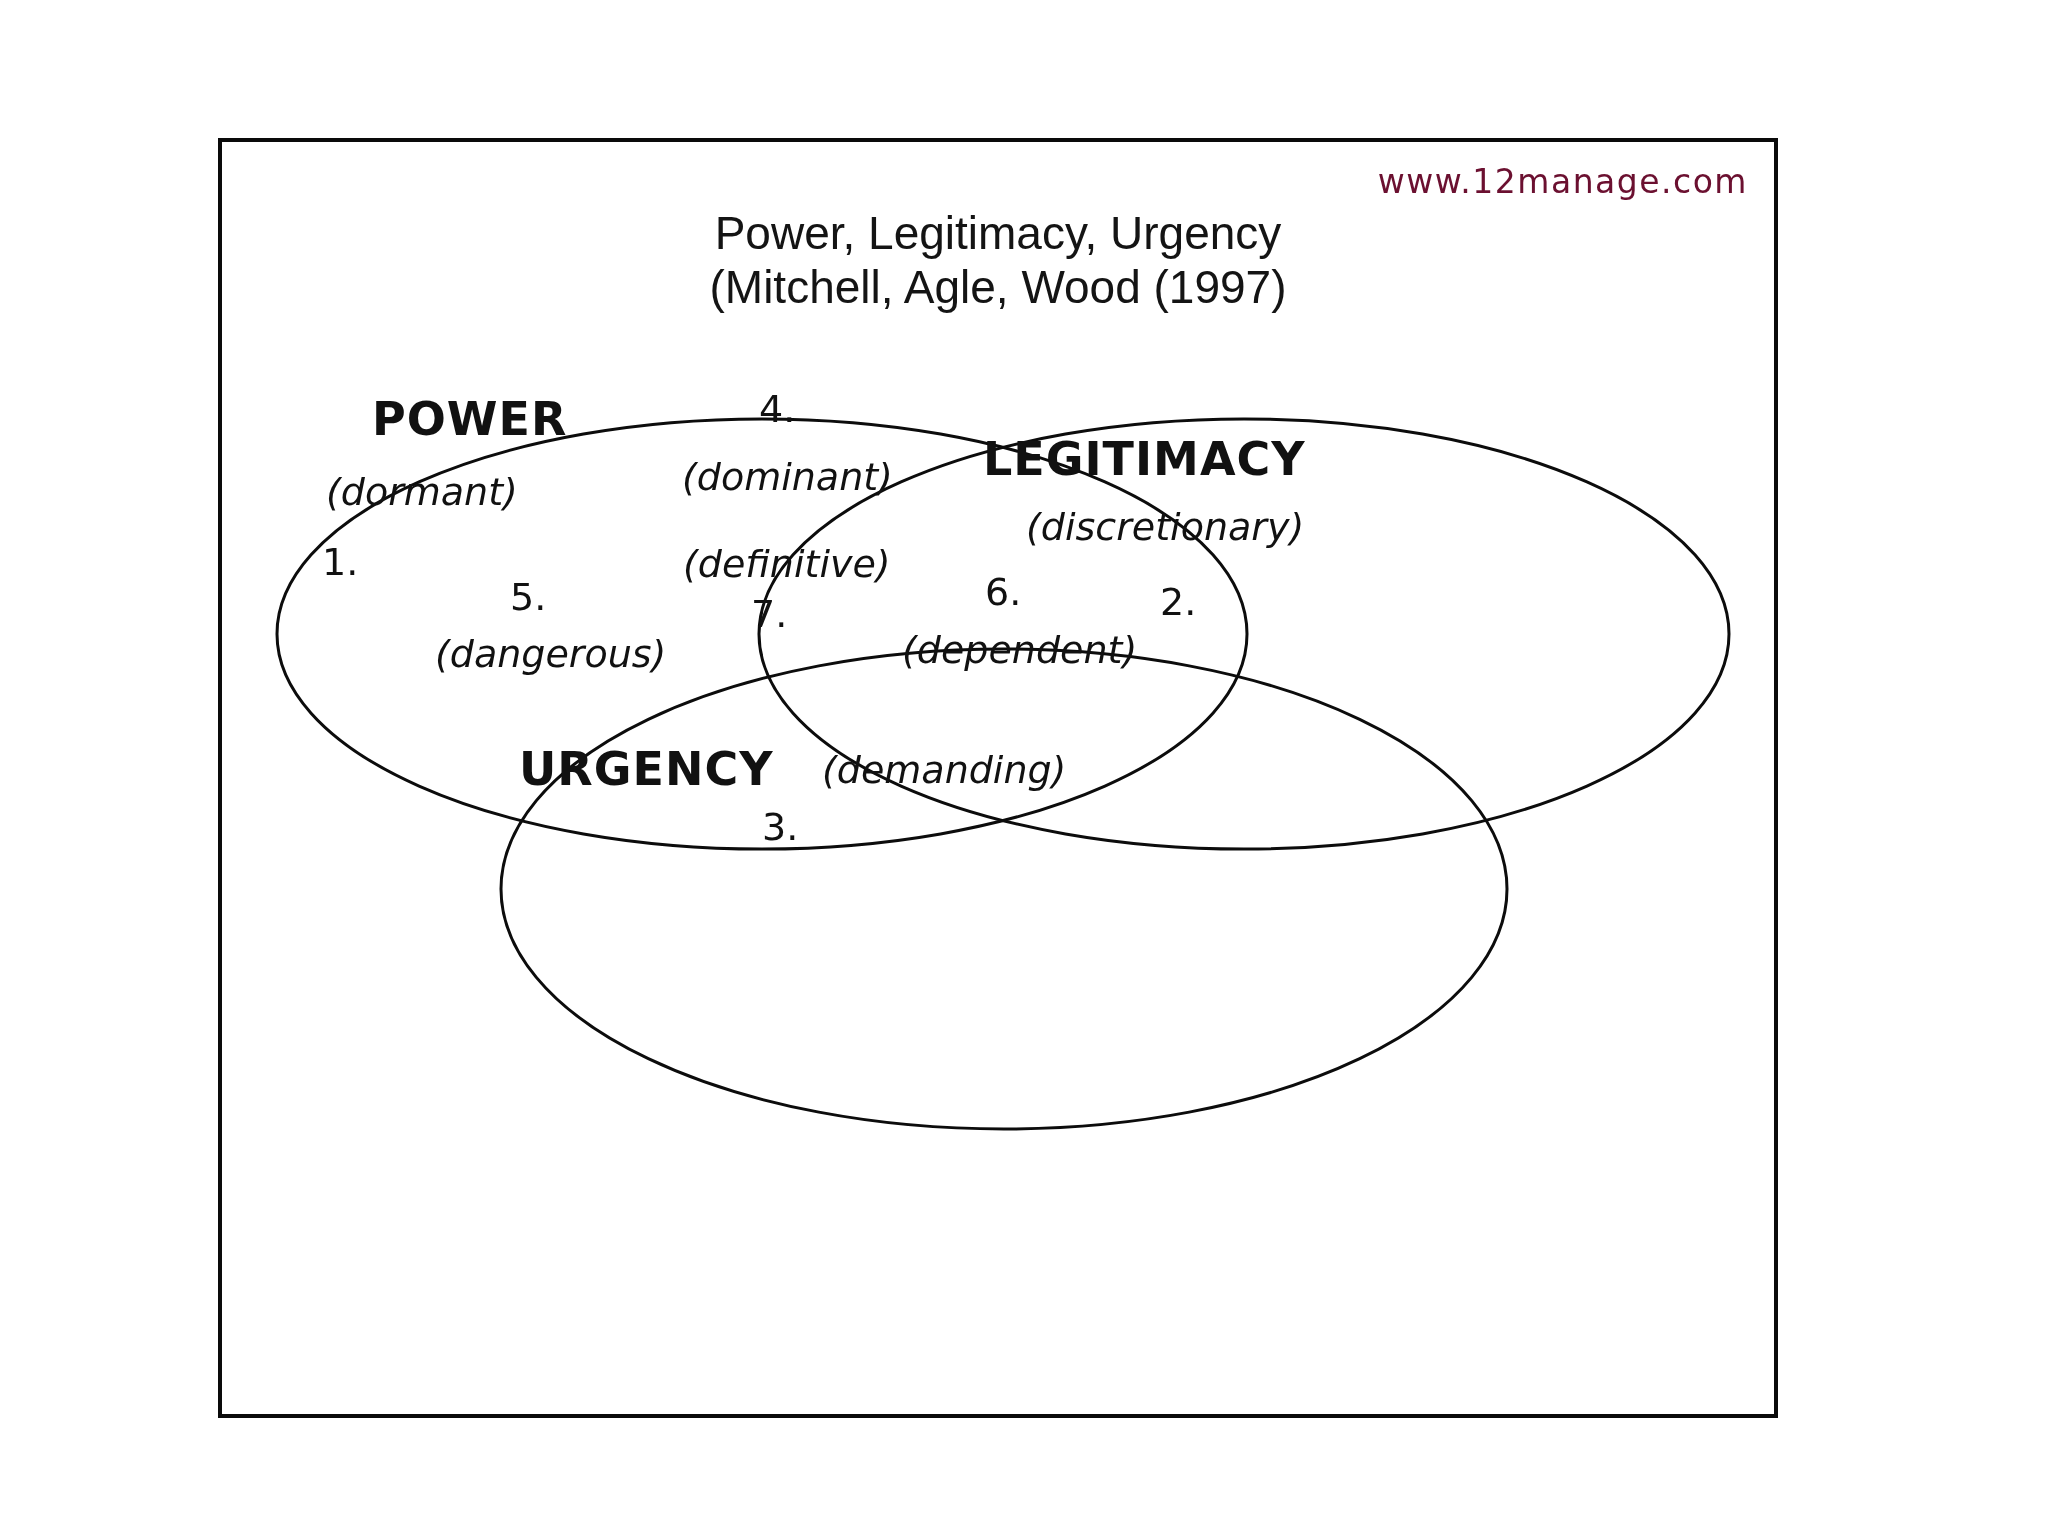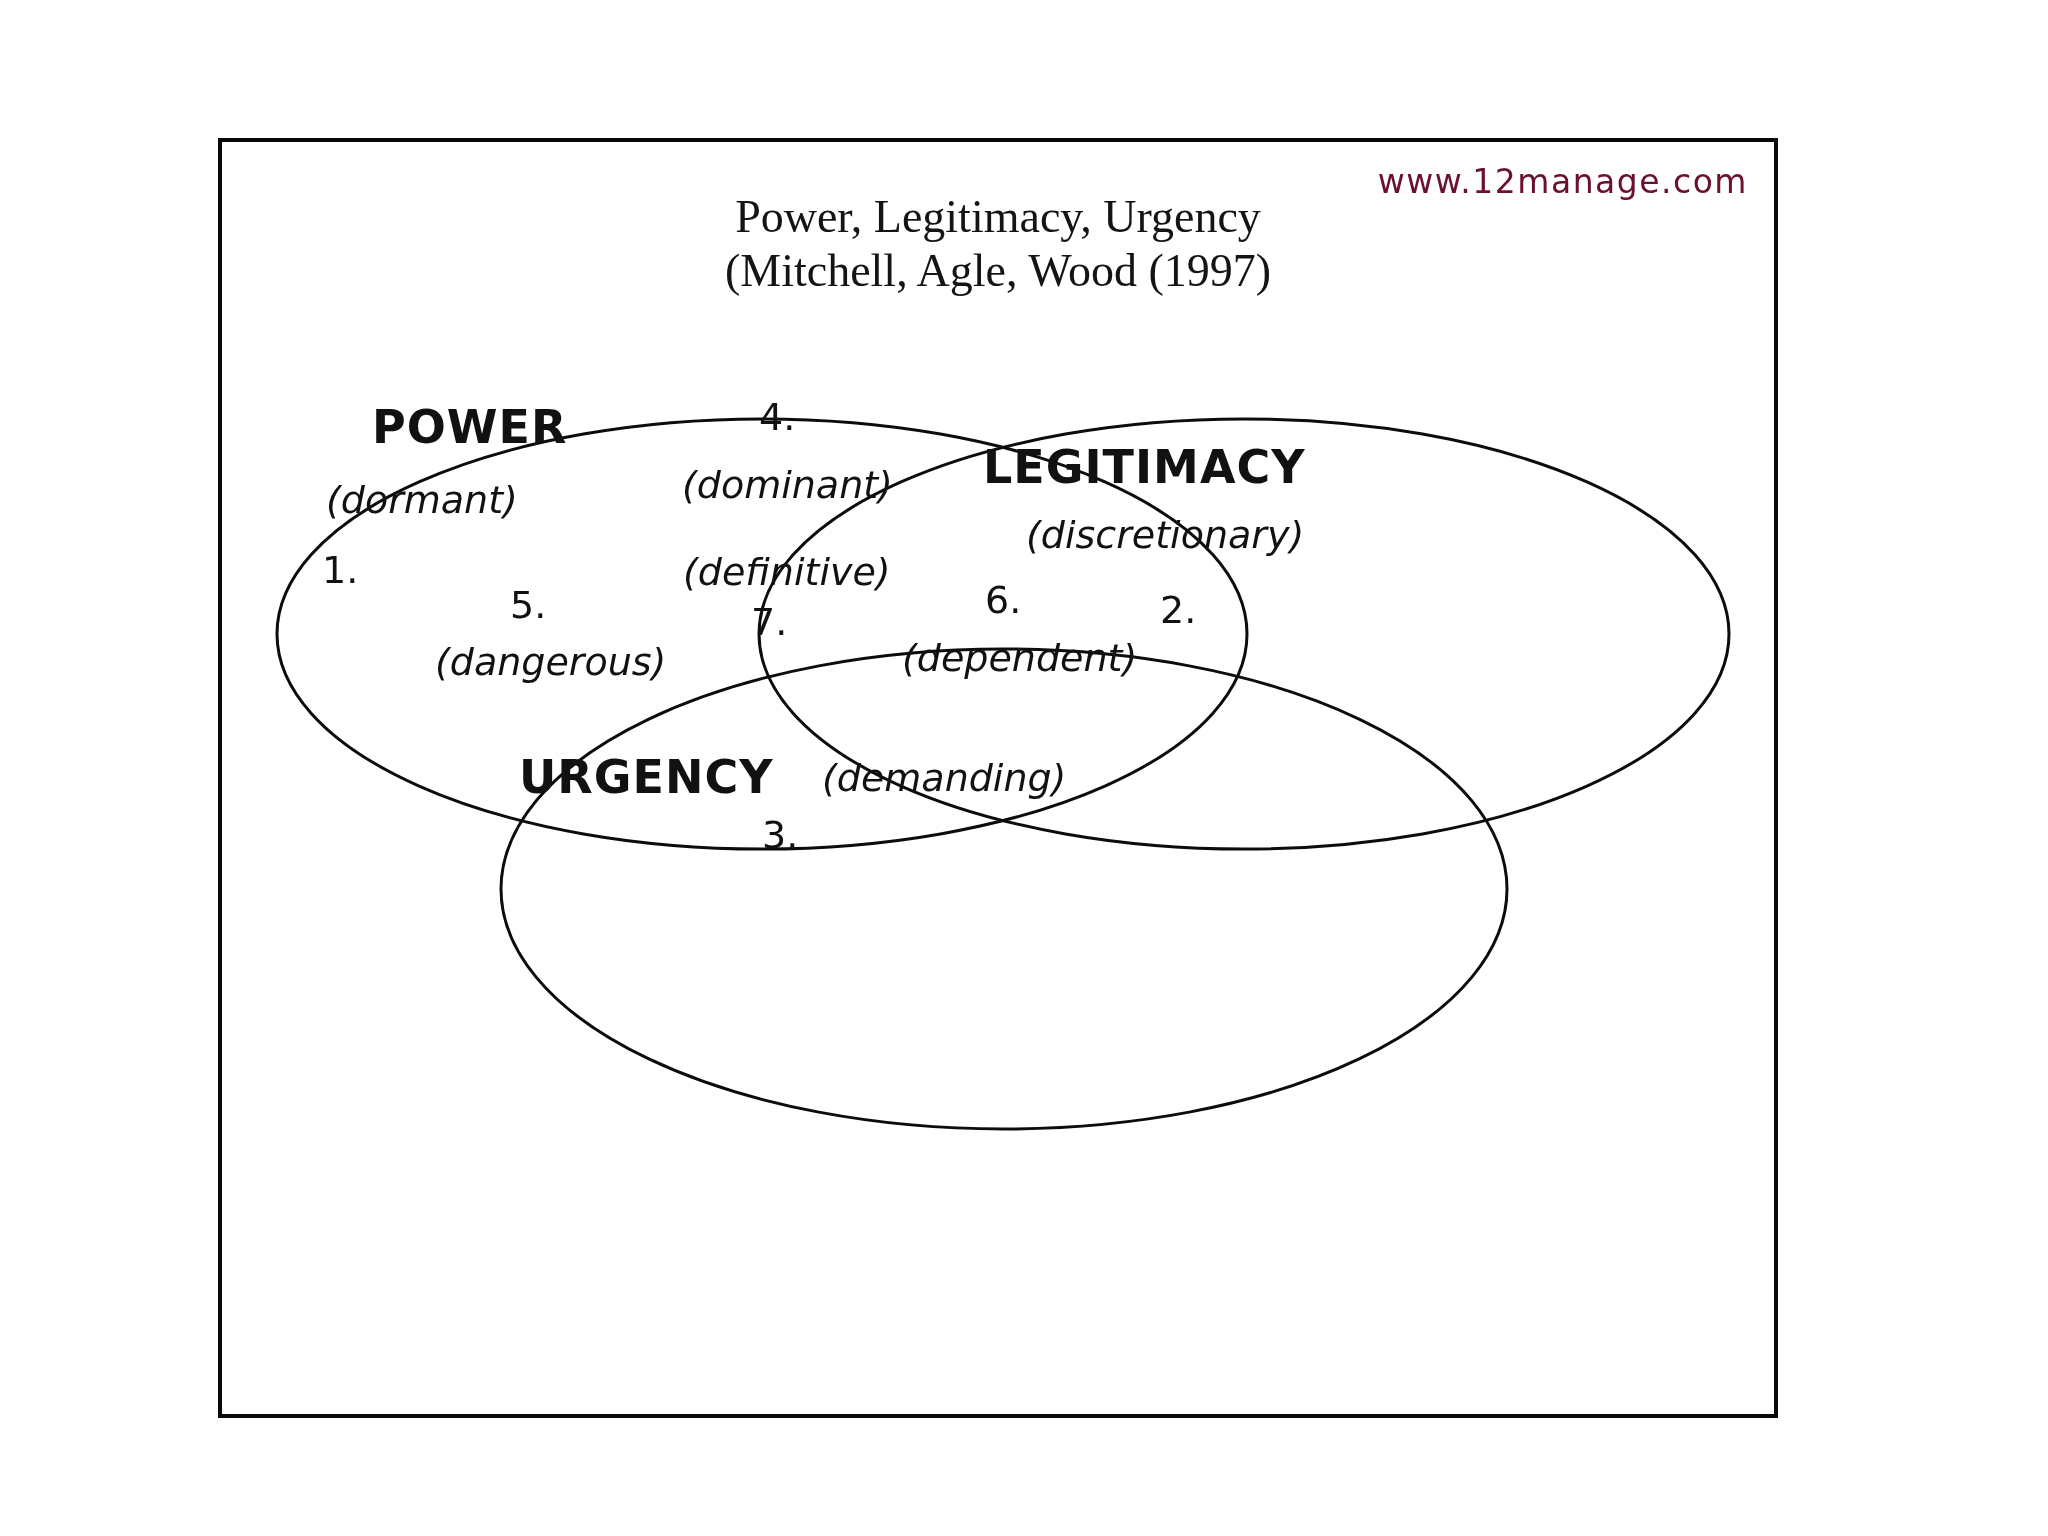--- a/index.html
+++ b/index.html
@@ -43,24 +43,24 @@
     font-size: 33px;
     letter-spacing: 1.5px;
     color: #6b1030;
     white-space: nowrap;
   }
 
   
   .fig-title {
     position: absolute;
     left: 0;
-    top: 48px;
+    top: 64px;
     width: 100%;
     text-align: center;
-    font-family: Liberation Serif, serif;
+    font-family: Liberation Sans, sans-serif;
     font-size: 46px;
     line-height: 1.18;
     color: #141414;
     white-space: nowrap;
   }
   .fig-title .t-line { display: block; }
 
   
   .venn-svg {
     position: absolute;
@@ -72,21 +72,21 @@
   }
   .venn-svg ellipse {
     fill: none;
     stroke: #0c0c0c;
     stroke-width: 3;
   }
 
   
   .labels {
     position: absolute;
-    left: 0; top: 16px;
+    left: 0; top: 8px;
     width: 1560px;
     height: 1057px;
   }
   .lbl {
     position: absolute;
     white-space: nowrap;
     color: #111111;
     font-family: "DejaVu Sans", sans-serif;
   }
   .lbl.head {

